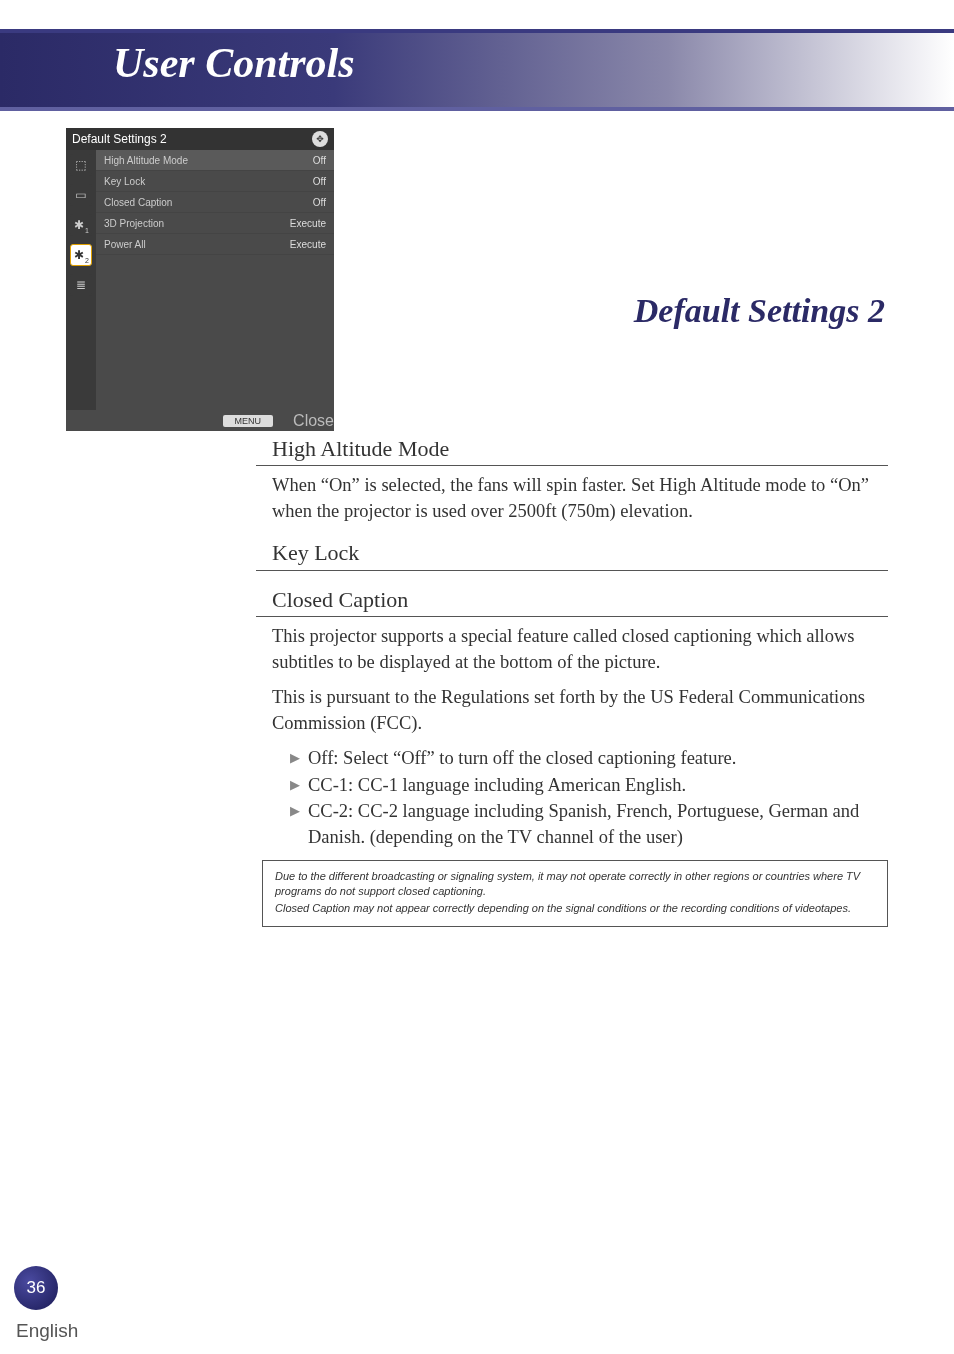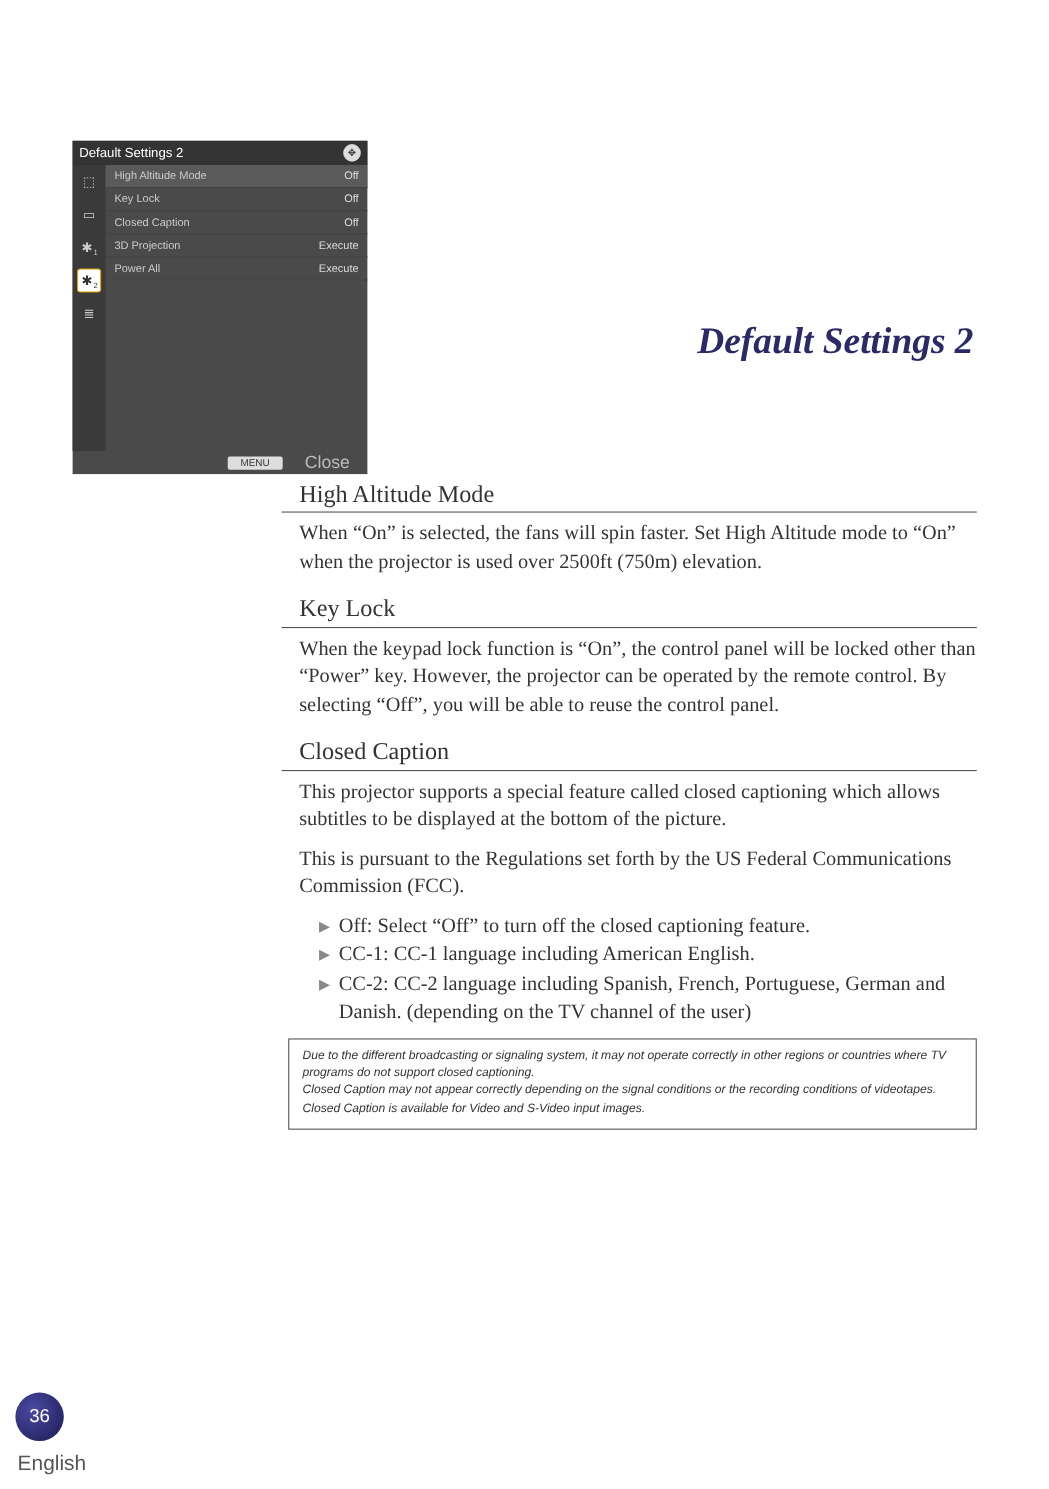--- a/index.html
+++ b/index.html
@@ -44,21 +44,21 @@
   .osd-sb-item.selected { background: #fff; color: #333; border: 1px solid #e0a000; }
   .osd-sb-item .sub { font-size: 7px; position: relative; top: 5px; left: 1px; }
   .osd-list { flex: 1; }
   .osd-row {
     display: flex; justify-content: space-between; align-items: center;
     height: 21px; padding: 0 8px; border-bottom: 1px solid #444;
   }
   .osd-row.first { background: #5a5a5a; }
   .osd-row .lbl { color: #ccc; font-size: 10px; }
   .osd-row .val { color: #ddd; font-size: 10px; padding-left: 24px; }
-  .osd-footer { position: absolute; bottom: 0; left: 0; right: 0; height: 20px; display: flex; justify-content: flex-end; gap: 20px; padding-right: 16px; align-items: center; }
+  .osd-footer { position: absolute; bottom: 0; left: 0; right: 0; height: 20px; display: flex; justify-content: flex-end; gap: 20px; padding-right: 0; align-items: center; }
   .osd-btn-menu { background: #ddd; color: #333; font-size: 9px; padding: 1px 12px; border-radius: 2px; }
   .osd-btn-close { color: #bbb; font-size: 16px; }
 
   
   .section-title {
     position: absolute; top: 292px; left: 450px; width: 435px; text-align: right;
     font-style: italic; font-weight: bold; font-size: 34px; color: #2b2a66;
     font-family: 'Palatino Linotype', Georgia, serif;
   }
 
@@ -89,20 +89,23 @@
   }
   .lang-label {
     position: absolute; left: 16px; bottom: 12px; color: #555; font-family: Liberation Sans, sans-serif; font-size: 19px;
   }
 </style>
 </head>
 <body>
 
 <div class="page">
 
+  <div class="header-band">
+    <div class="header-title">User Controls</div>
+  </div>
 
   <div class="osd">
     <div class="osd-titlebar">
       <span class="osd-title">Default Settings 2</span>
       <span class="osd-arrow">✥</span>
     </div>
     <div class="osd-body">
       <div class="osd-sidebar">
         <div class="osd-sb-item">
             <span>⬚</span>
@@ -151,21 +154,20 @@
     </div>
   </div>
 
   <div class="section-title">Default Settings 2</div>
 
   <div class="content">
     <div class="subhead first">High Altitude Mode</div>
     <div class="para">When “On” is selected, the fans will spin faster. Set High Altitude mode to “On” when the projector is used over 2500ft (750m) eleva­tion.</div>
 
     <div class="subhead">Key Lock</div>
-    <div class="para">When the keypad lock function is “On”, the control panel will be locked other than “Power” key. However, the projector can be oper­ated by the remote control. By selecting “Off”, you will be able to reuse the control panel.</div>
 
     <div class="subhead">Closed Caption</div>
     <div class="para">This projector supports a special feature called closed captioning which allows subtitles to be displayed at the bottom of the picture.</div>
     <div class="para">This is pursuant to the Regulations set forth by the US Federal Com­munications Commission (FCC).</div>
     <div class="bullets">
       <div class="bullet">
         <span class="tri">▶</span>
         <span class="txt">Off: Select “Off” to turn off the closed captioning feature.</span>
       </div>
       <div class="bullet">
@@ -174,20 +176,19 @@
       </div>
       <div class="bullet">
         <span class="tri">▶</span>
         <span class="txt">CC-2: CC-2 language including Spanish, French, Portuguese, German and Danish. (depending on the TV channel of the user)</span>
       </div>
     </div>
 
     <div class="note-box">
       <p>Due to the different broadcasting or signaling system, it may not operate correctly in other regions or countries where TV programs do not support closed captioning.</p>
       <p>Closed Caption may not appear correctly depending on the signal conditions or the recording conditions of videotapes.</p>
-      <p>Closed Caption is available for Video and S-Video input images.</p>
     </div>
   </div>
 
   <div class="page-badge">36</div>
   <div class="lang-label">English</div>
 
 </div>
 
 </body></html>

